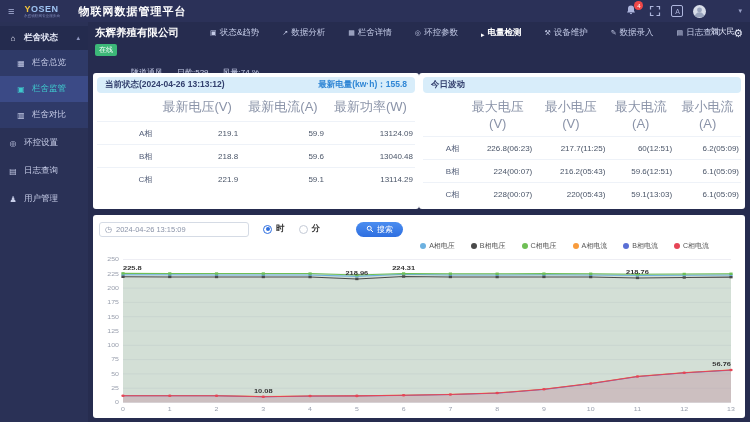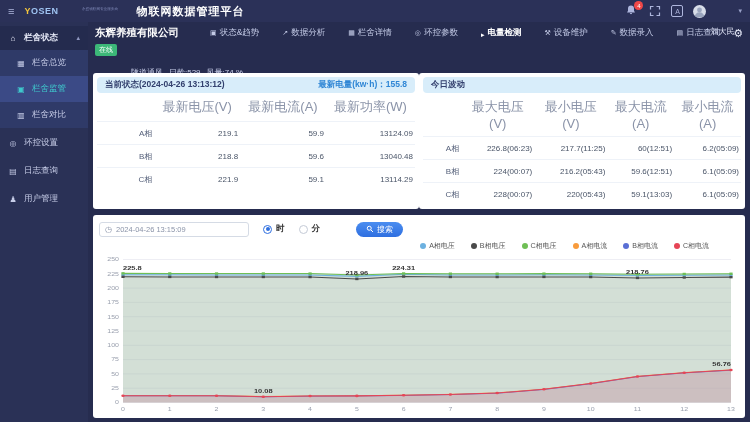--- a/index.html
+++ b/index.html
@@ -3,21 +3,21 @@
 <meta charset="utf-8">
 <style>
   * { margin:0; padding:0; box-sizing:border-box; }
   html,body { width:750px; height:422px; overflow:hidden; }
   body { font-family:"Liberation Sans","DejaVu Sans",sans-serif; background:#262c4f; }
   .app { width:750px; height:422px; display:flex; flex-direction:column; background:#262c4f; }
 
   
   .hdr { height:22px; background:#2b3158; display:flex; align-items:center; padding:0 8px; flex:0 0 22px; }
   .menu-ic { color:#aeb6dd; font-size:11px; margin-right:10px; cursor:pointer; }
-  .logo { display:flex; line-height:1; margin-right:14px;gap:24px; }
+  .logo { display:flex; flex-direction:column; line-height:1; margin-right:14px; }
   .logo-main { font-size:9px; font-weight:bold; letter-spacing:.5px; }
   .logo-main .y { color:#f5c63c; } .logo-main .rest { color:#9fc4f2; }
   .logo-sub { font-size:4px; color:#7d86b5; transform:scale(.9); transform-origin:left; white-space:nowrap; }
   .app-title { color:#ffffff; font-size:11px; font-weight:bold; letter-spacing:1px; }
   .hdr-right { margin-left:auto; display:flex; align-items:center; gap:10px; }
   .bell-wrap { position:relative; width:14px; height:14px; cursor:pointer; }
   .badge { position:absolute; top:-3px; right:-4px; background:#f04848; color:#fff; font-size:6px;
            min-width:9px; height:9px; border-radius:5px; display:flex; align-items:center; justify-content:center; }
   .ic { width:12px; height:12px; display:block; }
   .lang-box { width:12px; height:12px; border:1px solid #aeb6dd; border-radius:2px; color:#aeb6dd;
@@ -207,21 +207,21 @@
           <button class="pill-btn">
             <svg viewBox="0 0 16 16" style="width:8px;height:8px">
                 <path d="M3 2c-1 1-1 3 2 7s6 5 8 4l-2-3-2 1c-1 0-3-2-3-3l1-2z" fill="#fff"></path>
               </svg>
           </button>
         </span>
       </div>
 
       <div class="metarow">
         <span class="status-badge">在线</span>
-        <span id="meta-items" style="display:flex;gap:6px;margin-top:44px;">
+        <span id="meta-items" style="display:flex;gap:14px;margin-top:44px;">
             <span class="meta-item">隧道通风</span>
             <span class="meta-item">日龄:529</span>
             <span class="meta-item">风量:74 %</span>
           </span>
       </div>
 
       <div class="cards">
         <div class="card">
           <div class="pill">
             <span class="pill-title">当前状态(2024-04-26 13:13:12)</span>

